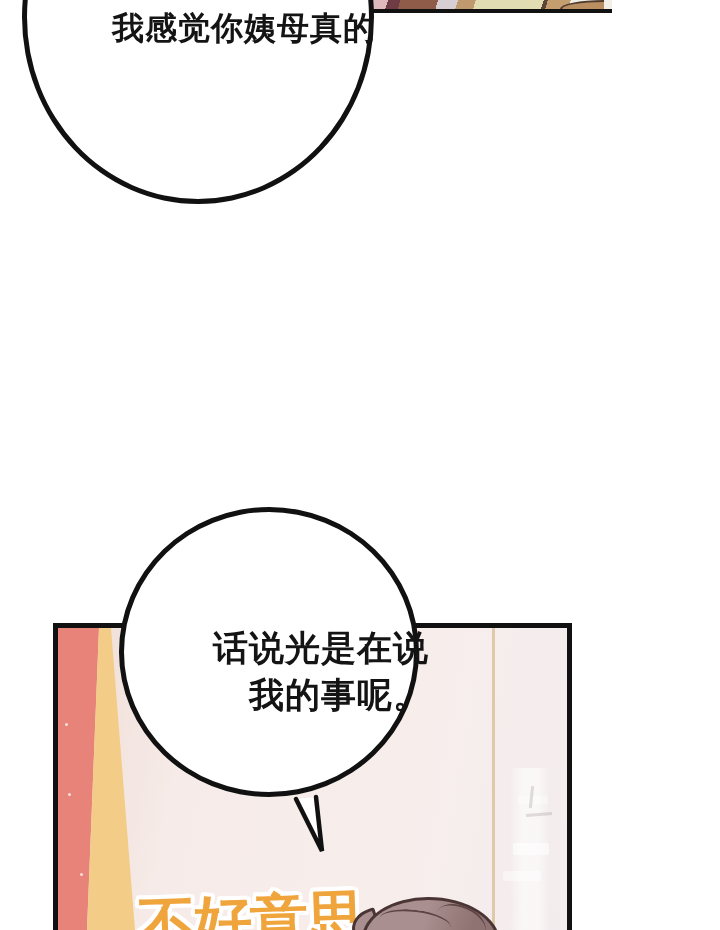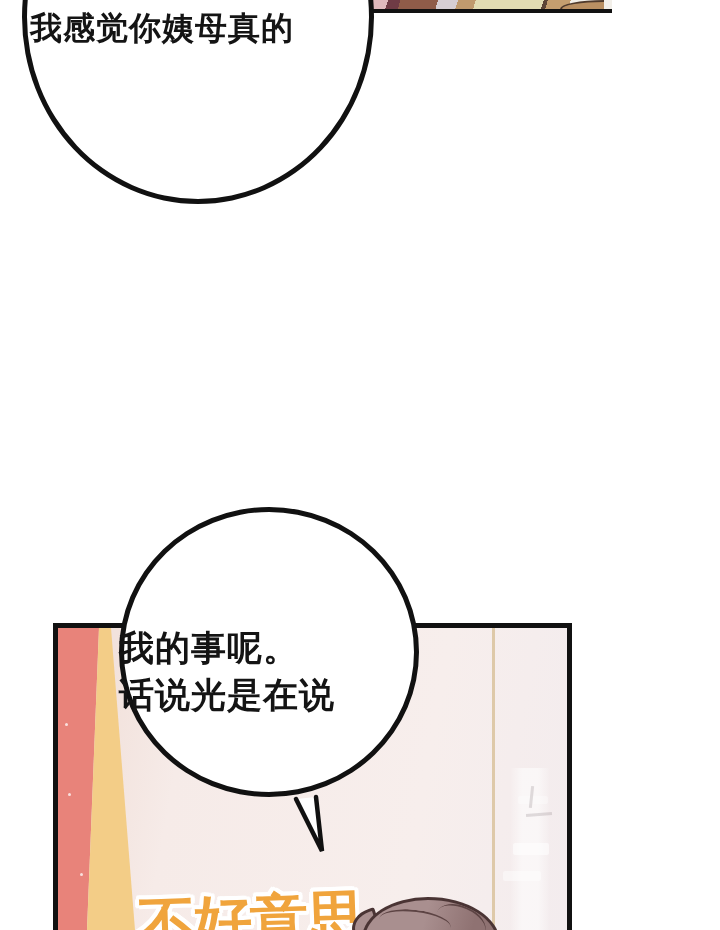--- a/index.html
+++ b/index.html
@@ -31,21 +31,21 @@
 
   
   .bubble {
     position:absolute; background:#fff;
     border:5px solid var(--outline,#111); border-radius:50%;
   }
   .bubble-top  { left:22px;  top:-170px; width:352px; height:374px; }
   .bubble-bottom { left:119px; top:507px; width:300px; height:290px; }
 
   .bubble-text {
-    position:absolute; text-align:left; color:#141414;
+    position:absolute; text-align:right; color:#141414;
     font-weight:bold; letter-spacing:1px;
   }
   .bubble-text-top {
     left:30px; top:8px; width:346px;
     font-size:32px; line-height:40px;
   }
   .bubble-text-bottom {
     left:119px; top:625px; width:310px;
     font-size:35px; line-height:47px;
   }
@@ -156,17 +156,17 @@
       <div class="hair-line hl2"></div>
     </div>
   </div>
 
   <div class="bubble bubble-bottom"></div>
   <svg class="tail" viewBox="280 775 60 85" aria-hidden="true">
     <path d="M296,799 L322,851 L316,797 Z" fill="#ffffff"></path>
     <path d="M296,799 L322,851 L316,797" fill="none" stroke="#111111" stroke-width="4.5" stroke-linecap="round"></path>
   </svg>
   <div class="bubble-text bubble-text-bottom">
+    <div>话说光是在说</div>
     <div>我的事呢。</div>
-    <div>话说光是在说</div>
   </div>
 
 </div>
 
 </body></html>

